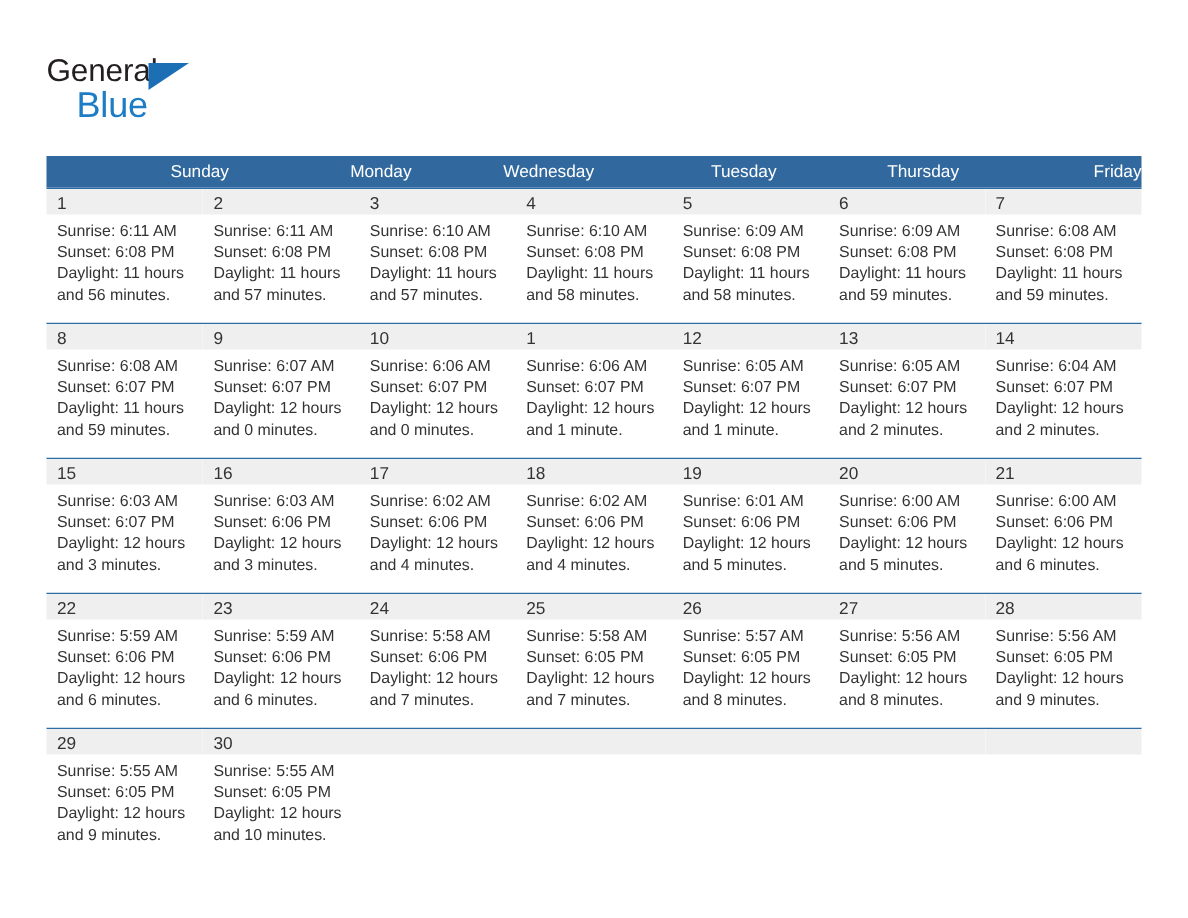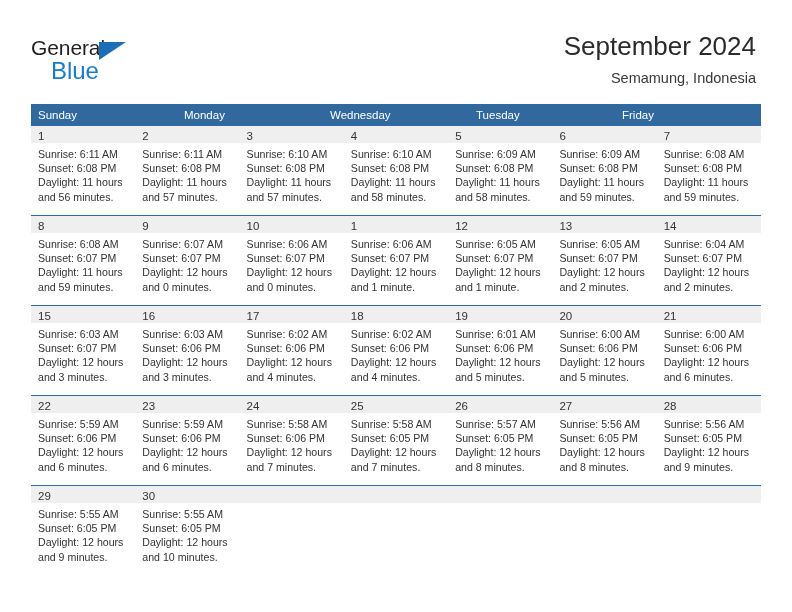--- a/index.html
+++ b/index.html
@@ -97,20 +97,21 @@
     background: #31699e;
   }
   .weekday {
     flex: 1 1 0;
     box-sizing: border-box;
     padding: 3px 0 0 7px;
     font-size: 11.5px;
     color: #ffffff;
     line-height: 16px;
     white-space: nowrap;
+    text-align: right;
   }
 
   .week {
     display: flex;
     width: 730px;
     height: 90px;
     border-top: 1.5px solid #2e6ca4;
     box-sizing: border-box;
   }
   .week:first-of-type {
@@ -154,34 +155,31 @@
 <div class="page">
 
   <div class="header">
 
     <div class="logo">
       <span class="logo-general">General</span>
       <span class="logo-triangle"></span>
       <span class="logo-blue">Blue</span>
     </div>
 
-    <div class="title-block">
-      <div class="cal-title">September 2024</div>
-      <div class="cal-subtitle">Semamung, Indonesia</div>
-    </div>
 
   </div>
 
   <div class="calendar">
 
     <div class="weekdays">
       <div class="weekday">Sunday</div>
       <div class="weekday">Monday</div>
       <div class="weekday">Wednesday</div>
       <div class="weekday">Tuesday</div>
+      <div class="weekday">Thursday</div>
       <div class="weekday">Friday</div>
     </div>
 
     <div class="week">
       <div class="day">
         <div class="day-num-band"><span class="day-num">1</span></div>
         <div class="day-body">
           <div class="day-line">Sunrise: 6:11 AM</div>
           <div class="day-line">Sunset: 6:08 PM</div>
           <div class="day-line">Daylight: 11 hours</div>

